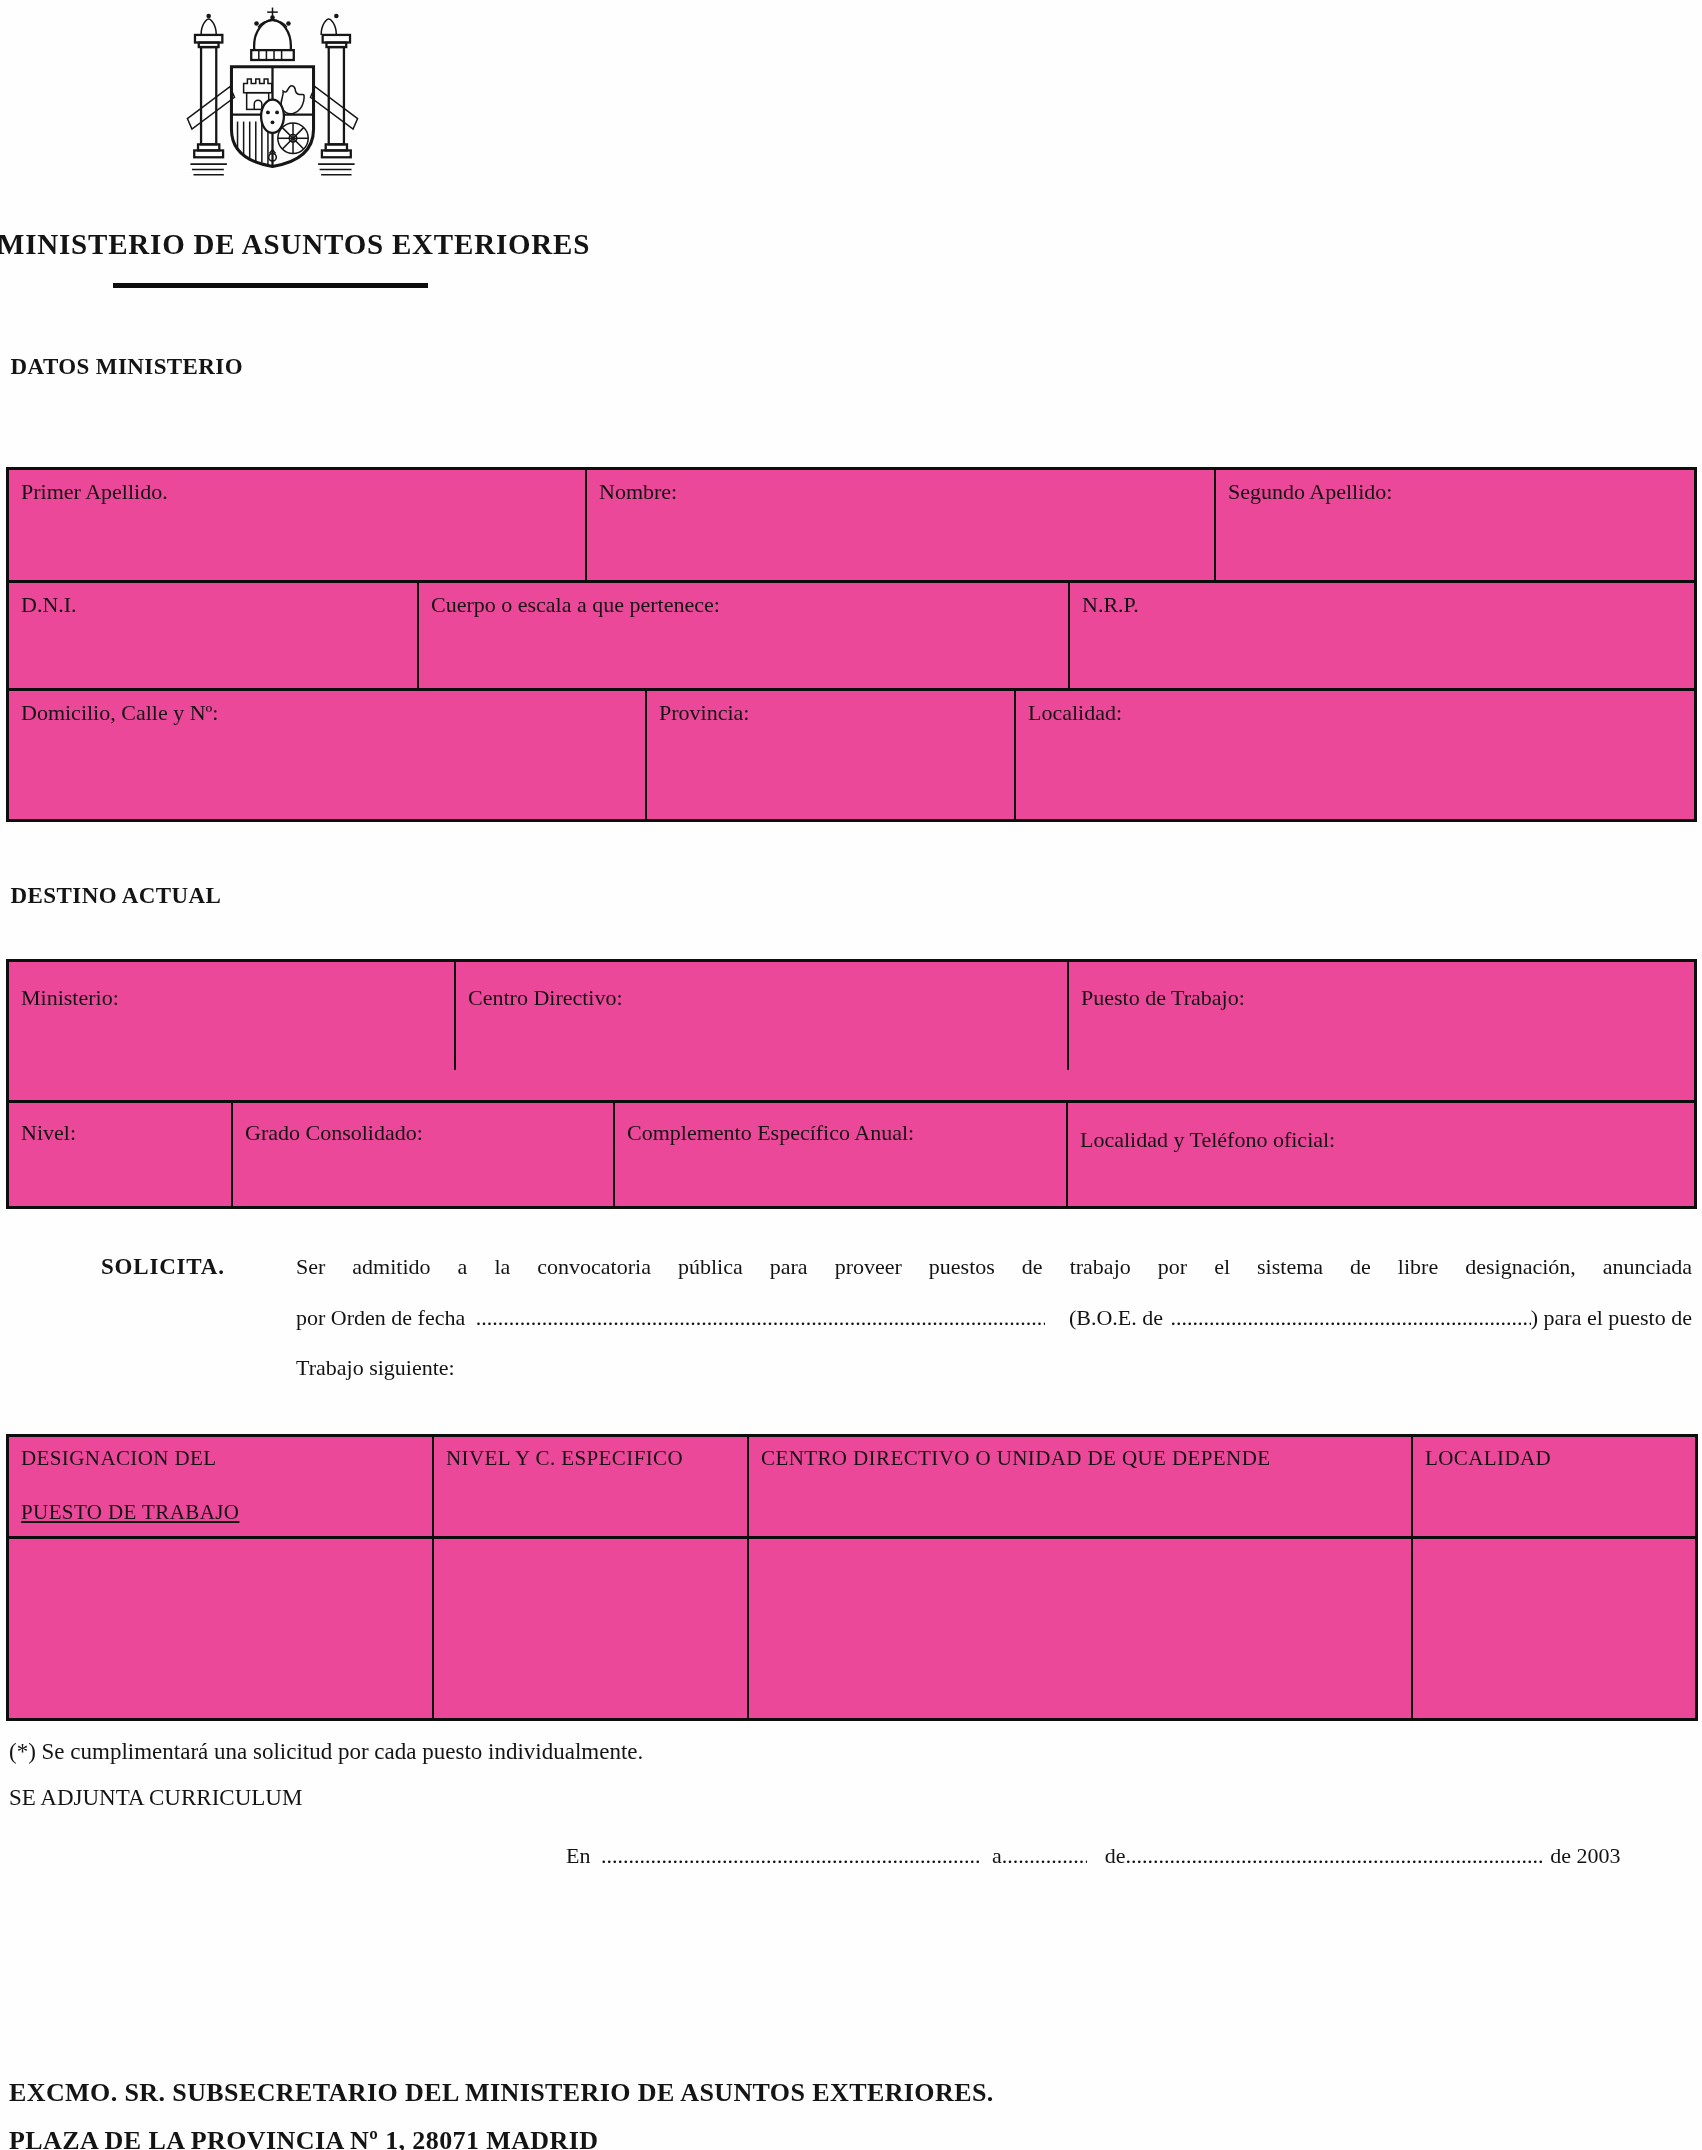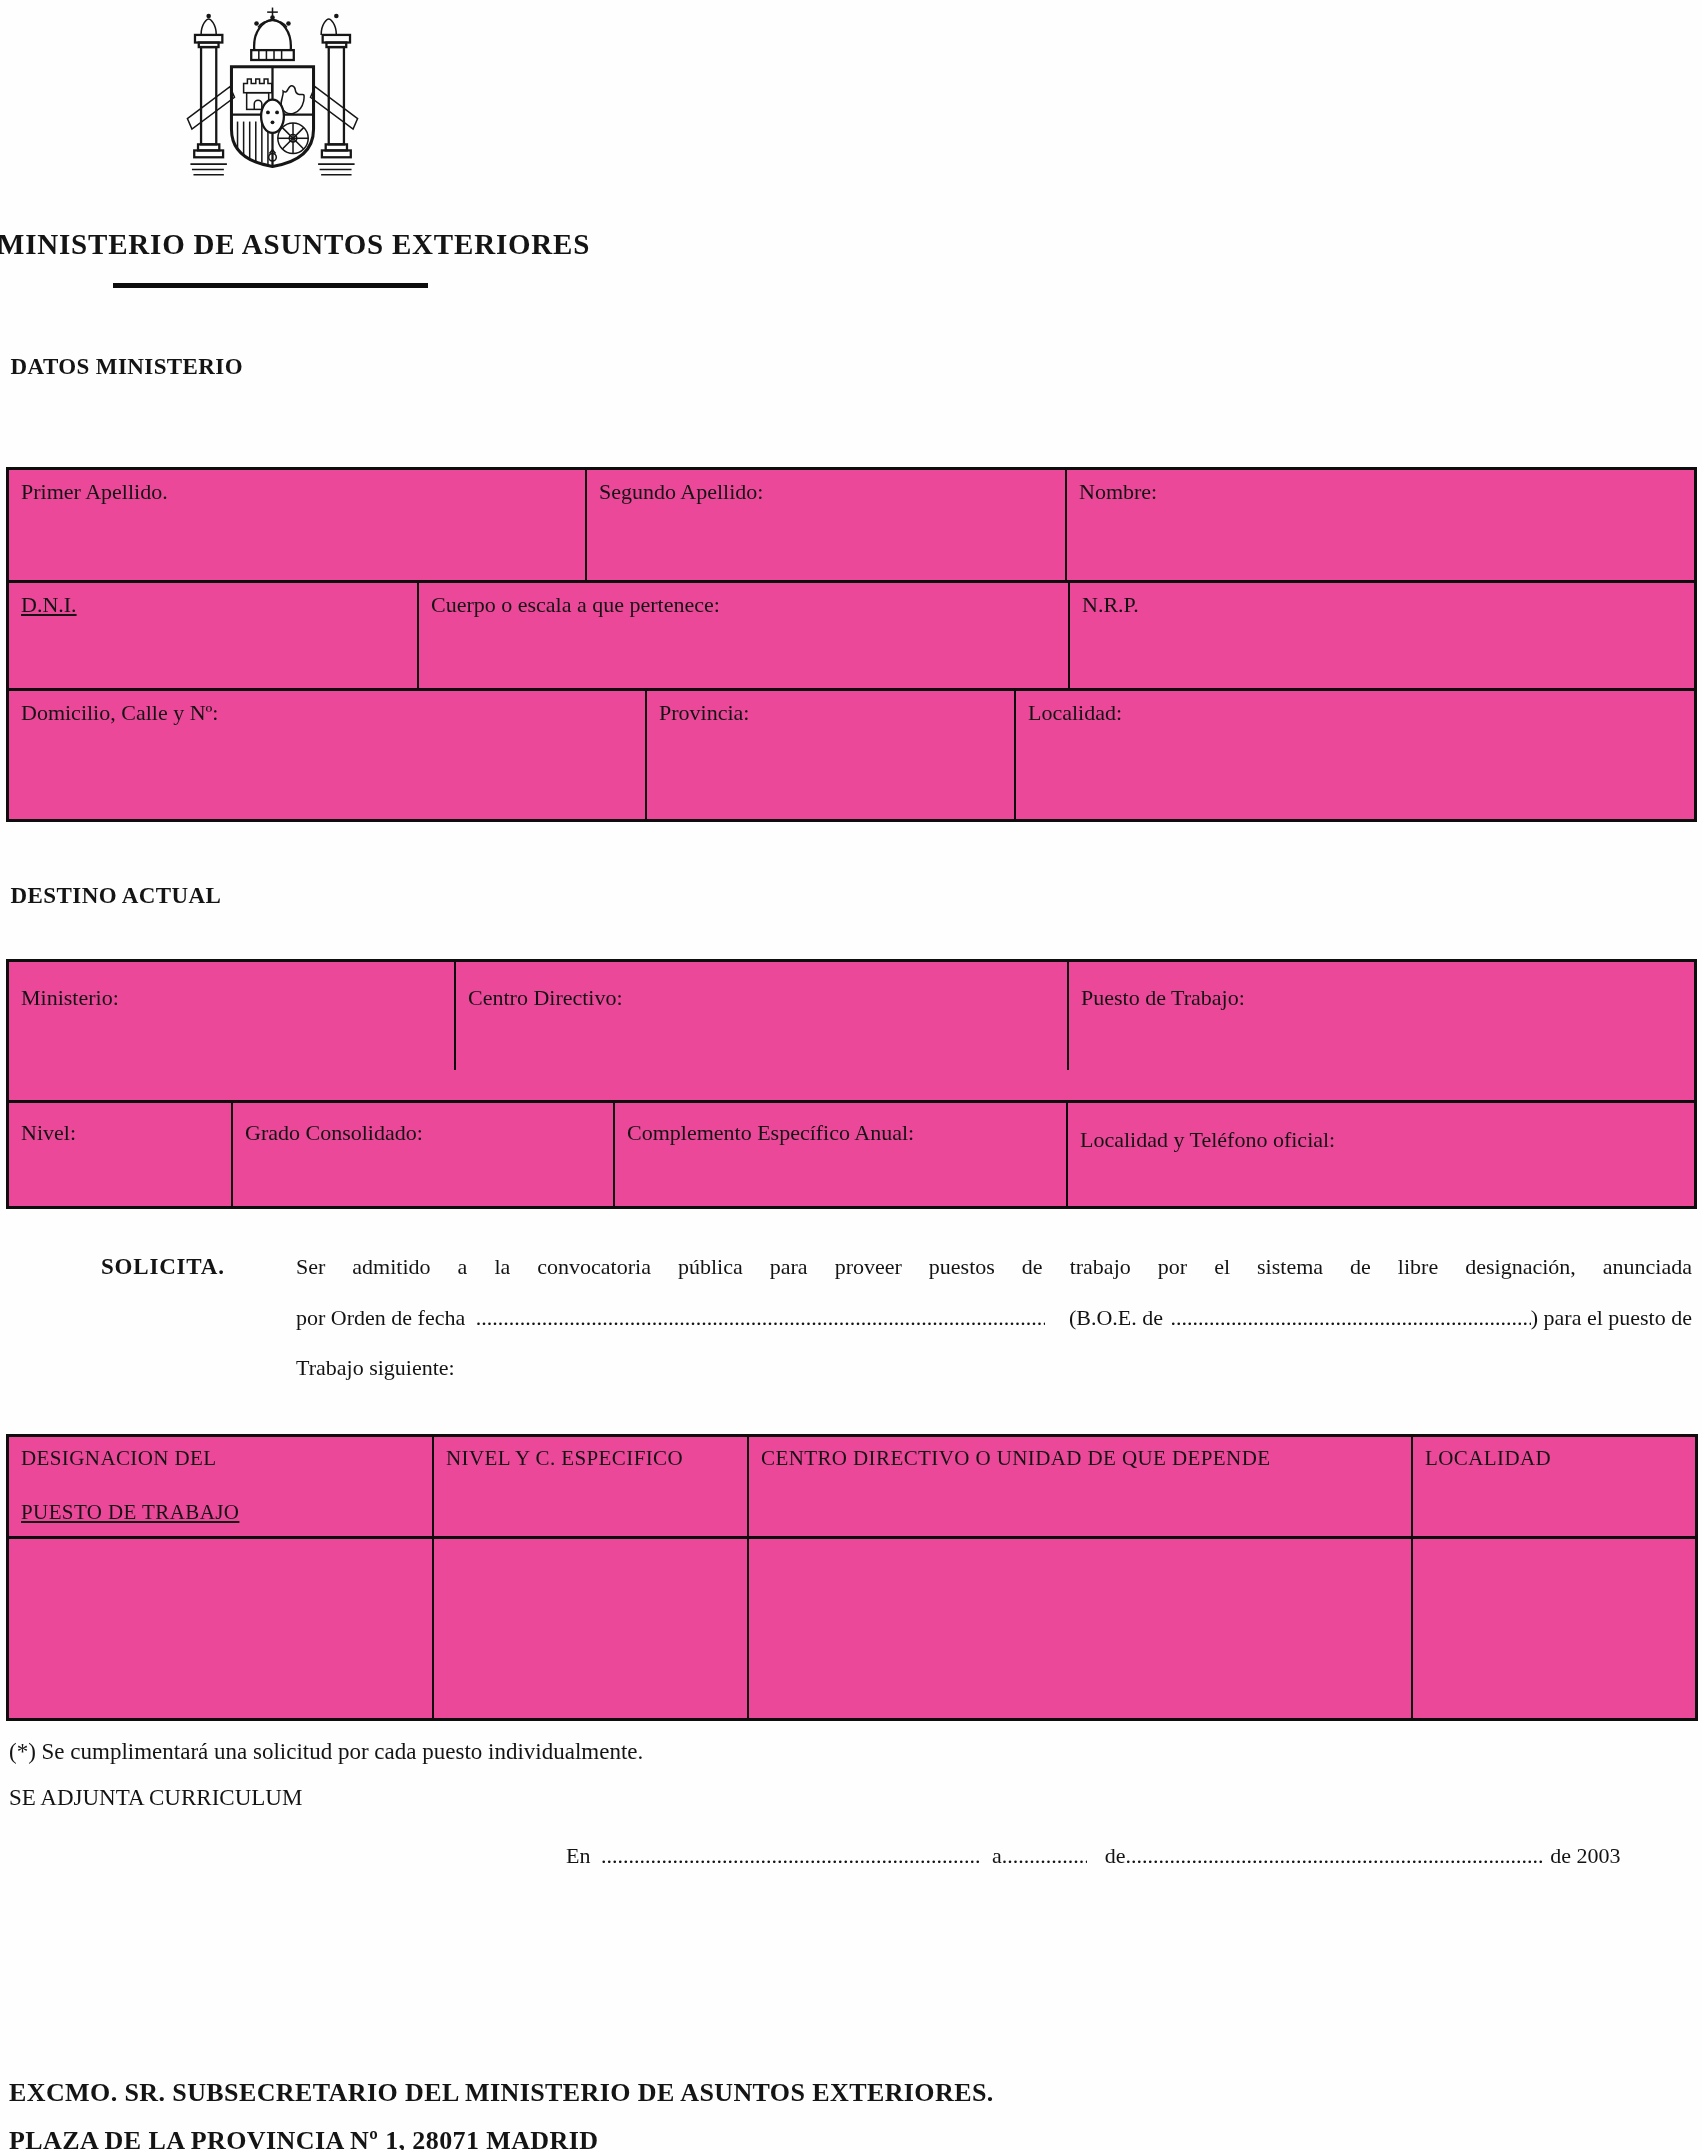--- a/index.html
+++ b/index.html
@@ -117,25 +117,25 @@
   </div>
 
   <div class="abs ministry-title" style="left:-3px; top:228px;">MINISTERIO DE ASUNTOS EXTERIORES</div>
   <div class="abs title-rule" style="left:113px; top:283px; width:315px;"></div>
 
   <div class="abs section-heading" style="left:10.6px; top:354px;">DATOS MINISTERIO</div>
 
   <div class="abs ftable" style="left:6px; top:467px; width:1691px;">
     <div class="frow" style="height:110px;">
       <div class="fcell" style="flex:0 0 576px;">Primer Apellido.</div>
+      <div class="fcell grow">Nombre:</div>
       <div class="fcell" style="flex:0 0 480px;">Segundo Apellido:</div>
-      <div class="fcell grow">Nombre:</div>
     </div>
     <div class="frow" style="height:108px;">
-      <div class="fcell" style="flex:0 0 408px;text-decoration:underline;">D.N.I.</div>
+      <div class="fcell" style="flex:0 0 408px;">D.N.I.</div>
       <div class="fcell" style="flex:0 0 651px;">Cuerpo o escala a que pertenece:</div>
       <div class="fcell grow">N.R.P.</div>
     </div>
     <div class="frow" style="height:131px;">
       <div class="fcell" style="flex:0 0 636px;">Domicilio, Calle y Nº:</div>
       <div class="fcell" style="flex:0 0 369px;">Provincia:</div>
       <div class="fcell" style="flex:0 0 312px;">Localidad:</div>
     </div>
   </div>
 

